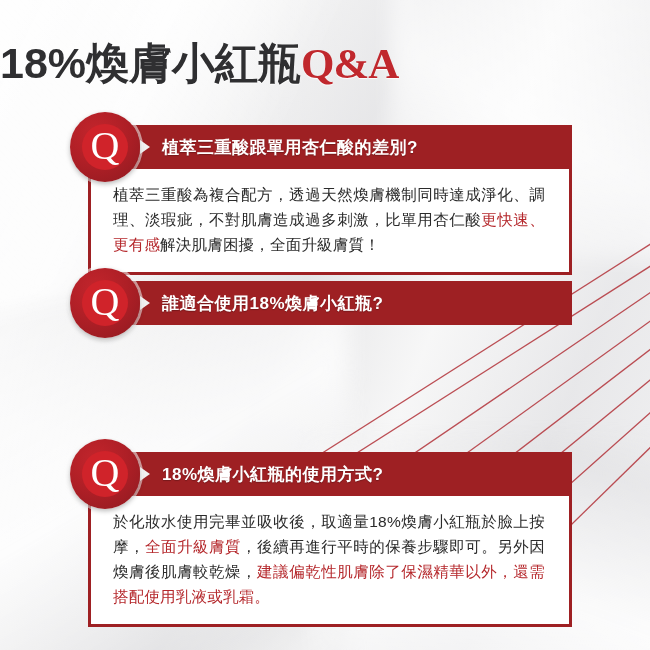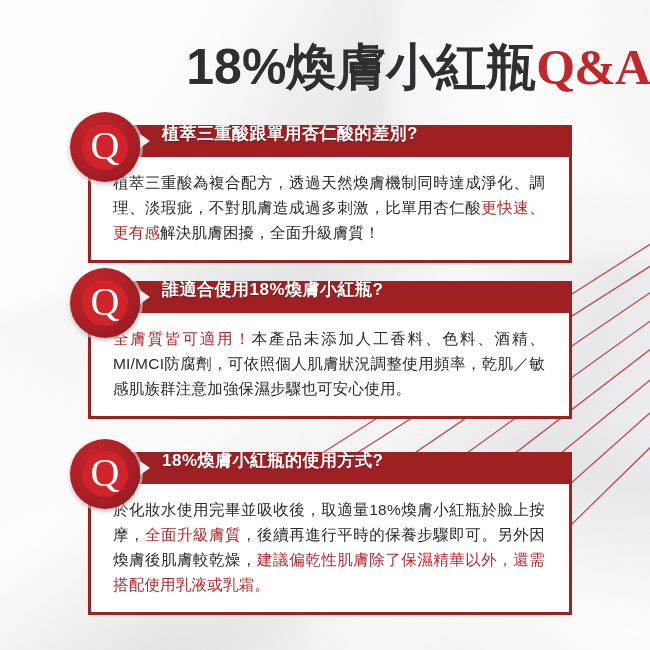--- a/index.html
+++ b/index.html
@@ -52,22 +52,22 @@
     right:0; top:120px;
     width:420px; height:430px;
     pointer-events:none;
     overflow:hidden;
   }
   .rays svg { display:block; }
 
   .title {
     position:absolute;
     left:0; right:0; top:42px;
-    text-align:right;
-    font-size:50px;
+    text-align:left;
+    font-size:43px;
     font-weight:bold;
     letter-spacing:0px;
     line-height:1;
     color:#2f2f31;
     text-shadow:0 1px 1px rgba(255,255,255,0.9);
     white-space:nowrap;
   }
   .title .qa {
     color:#c0282d;
     font-family:"Liberation Serif","DejaVu Serif",serif;
@@ -81,23 +81,23 @@
     left:88px;
     width:484px;
   }
   .qa-block.b1 { top:125px; }
   .qa-block.b2 { top:281px; }
   .qa-block.b3 { top:452px; }
 
   .qa-head {
     position:relative;
     background:#9e2023;
-    height:32px;
+    height:44px;
     display:flex;
-    align-items:flex-start;
+    align-items:center;
     padding-left:74px;
   }
   .qa-head .qtext {
     color:#ffffff;
     font-size:17px;
     font-weight:bold;
     letter-spacing:0.5px;
     line-height:1;
     text-shadow:0 1px 1px rgba(0,0,0,0.25);
   }
@@ -204,23 +204,20 @@
   <div class="qa-block b2">
     <div class="qbadge">
       <div class="ring">
         <span class="glyph">Q</span>
       </div>
     </div>
     <div class="qa-head">
       <span class="notch"></span>
       <span class="qtext">誰適合使用18%煥膚小紅瓶?</span>
     </div>
-    <div class="qa-body">
-      <p><span class="hl">全膚質皆可適用！</span><span>本產品未添加人工香料、色料、酒精、MI/MCI防腐劑，可依照個人肌膚狀況調整使用頻率，乾肌／敏感肌族群注意加強保濕步驟也可安心使用。</span></p>
-    </div>
   </div>
 
   <div class="qa-block b3">
     <div class="qbadge">
       <div class="ring">
         <span class="glyph">Q</span>
       </div>
     </div>
     <div class="qa-head">
       <span class="notch"></span>

